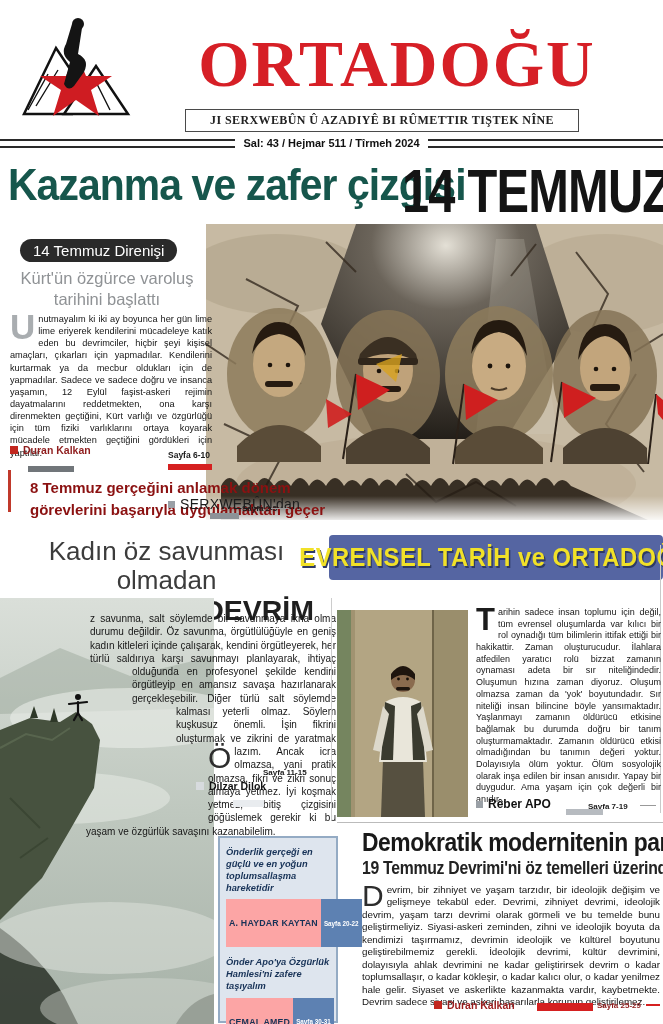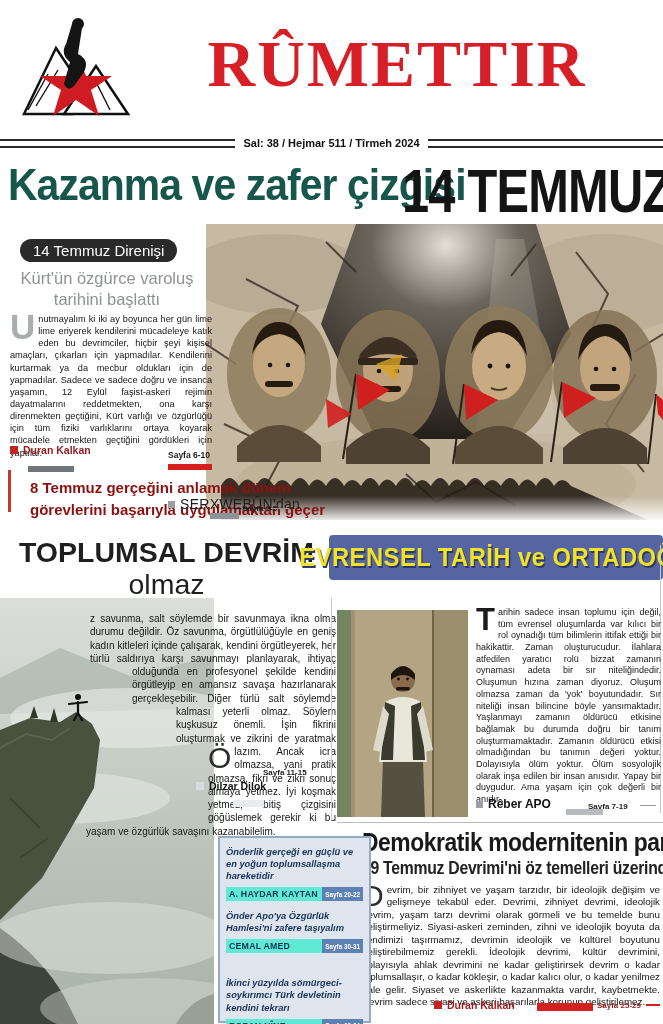--- a/index.html
+++ b/index.html
@@ -95,51 +95,52 @@
     text-align:justify;color:#141414;}
   .star-author{left:362px;top:999px;width:298px;display:flex;align-items:center;}
   .star-author .name{font-size:10.5px;color:#9b1c1c;}
   .star-author .sp1{width:72px;}
   .star-author .gap{flex:1;}
   .star-redbar{width:56px;height:8px;background:#d52020;margin-right:4px;margin-top:4px;}
   .star-page{color:#8f1d1d;font-size:8px;}
   .star-dash{width:14px;height:2px;background:#d52020;margin-left:5px;}
 
   
-  .teaser-box{left:218px;top:836px;width:153px;height:187px;background:#dee5ee;
+  .teaser-box{left:218px;top:836px;width:120px;height:187px;background:#dee5ee;
     border:2px solid #94abc4;box-sizing:border-box;padding:8px 6px 5px;}
   .teaser{margin-bottom:9px;}
   .teaser-title{font-weight:bold;font-style:italic;font-size:9.3px;line-height:1.3;
     color:#173257;}
   .teaser-row{display:flex;align-items:stretch;margin-top:5px;}
-  .teaser-name{flex:1;background:#5eead4;color:#173257;font-weight:bold;font-size:8.8px;
-    padding:2px 3px;white-space:nowrap;letter-spacing:.2px;}
+  .teaser-name{flex:1;background:#fca5a5;color:#173257;font-weight:bold;font-size:8.8px;
+    padding:19px 3px;white-space:nowrap;letter-spacing:.2px;}
   .teaser-chip{background:#5d81b2;color:#fff;font-weight:bold;font-size:6.3px;
     padding:2px 3px;display:flex;align-items:center;white-space:nowrap;}
 </style>
 </head>
 <body>
 
 <div class="page">
 
   <svg class="abs" style="left:14px;top:14px;" width="124" height="114" viewBox="0 0 124 114">
     <polygon points="10,100 42,34 66,70 58,100" fill="#fff" stroke="#111" stroke-width="2.5"></polygon>
     <polygon points="50,100 82,52 114,100" fill="#fff" stroke="#111" stroke-width="2.5"></polygon>
     <path d="M14,96 L34,60 M22,92 L44,56 M96,96 L82,68" stroke="#111" stroke-width="1.4" fill="none"></path>
     <polygon points="62,38 72,62 98,62 77,76 85,102 62,86 39,102 47,76 26,62 52,62" fill="#cf1c22"></polygon>
     <path d="M58,10 Q66,6 68,14 L64,40 Q76,46 70,58 L60,72 Q54,78 50,70 L56,48 Q46,40 52,30 Z" fill="#141414"></path>
     <circle cx="64" cy="10" r="6" fill="#141414"></circle>
   </svg>
 
-  <div class="abs masthead-title">RÛMETTIR</div>
-
+  <div class="abs masthead-title">ORTADOĞU</div>
+
+  <div class="abs slogan-box">JI SERXWEBÛN Û AZADIYÊ BI RÛMETTIR TIŞTEK NÎNE</div>
 
   <div class="abs date-row">
     <div class="dline"></div>
-    <div class="dtext">Sal: 38 / Hejmar 511 / Tîrmeh 2024</div>
+    <div class="dtext">Sal: 43 / Hejmar 511 / Tîrmeh 2024</div>
     <div class="dline"></div>
   </div>
 
   <div class="abs kicker">Kazanma ve zafer çizgisi</div>
   <div class="abs lead-title">14 TEMMUZ</div>
 
   <svg class="abs" style="left:206px;top:224px;" width="457" height="296" viewBox="0 0 457 296">
     <defs>
       <radialGradient id="tun" cx="0.5" cy="0.1" r="1">
         <stop offset="0" stop-color="#e4e0d6"></stop>
@@ -249,20 +250,21 @@
   <div class="abs strip-text">8 Temmuz gerçeğini anlamak dönem görevlerini başarıyla uygulamaktan geçer</div>
   <div class="abs strip-source author-row">
     <span class="sq sq-gray" style="width:7px;height:7px;"></span>
     <span class="name">SERXWEBÛN'dan</span>
   </div>
   <div class="abs strip-page pagetext" style="font-size:8px;">Sayfa 2-5</div>
   <div class="abs strip-graybar"></div>
   <div class="abs strip-line"></div>
 
   <div class="abs women-headline">
+    <span class="women-h1">Kadın öz savunması olmadan</span>
     <span class="women-h2"><span class="strong">TOPLUMSAL DEVRİM</span><span> olmaz</span></span>
   </div>
 
   <svg class="abs" style="left:0;top:598px;" width="214" height="426" viewBox="0 0 214 426">
     <defs>
       <linearGradient id="sky" x1="0" y1="0" x2="0" y2="1">
         <stop offset="0" stop-color="#dadfd9"></stop>
         <stop offset="0.5" stop-color="#bfc8bf"></stop>
         <stop offset="1" stop-color="#a7b2a8"></stop>
       </linearGradient>

